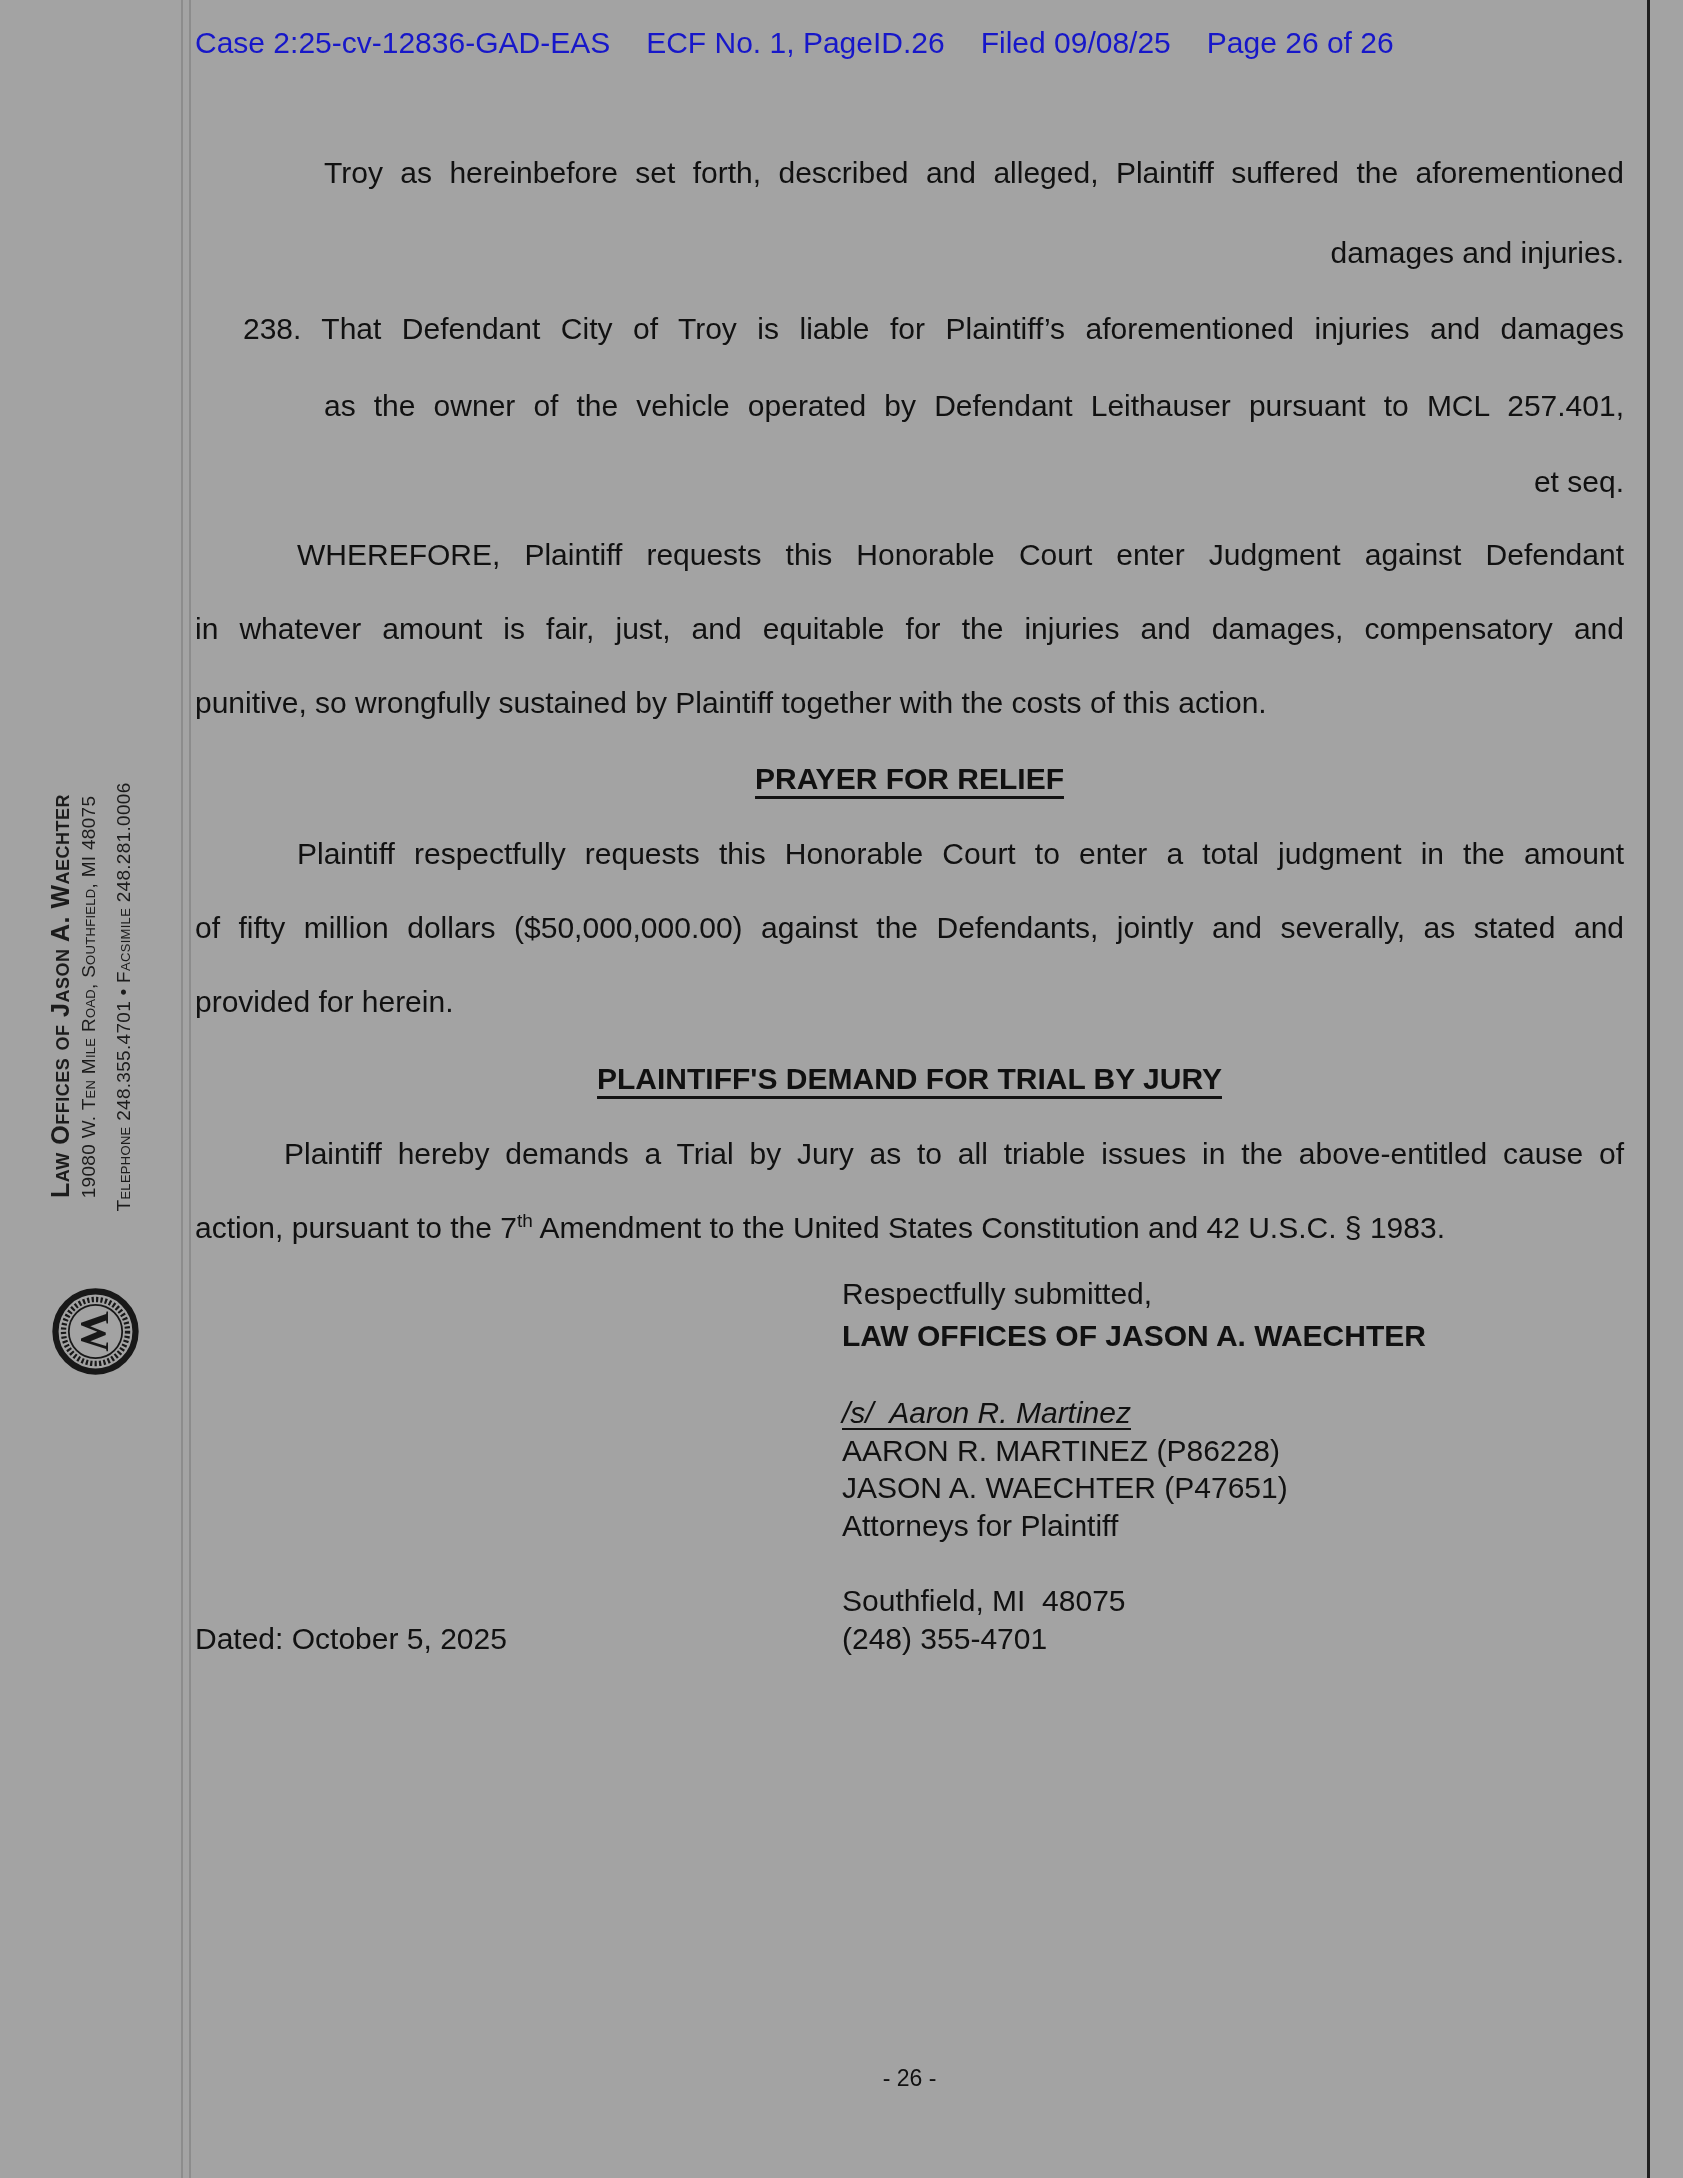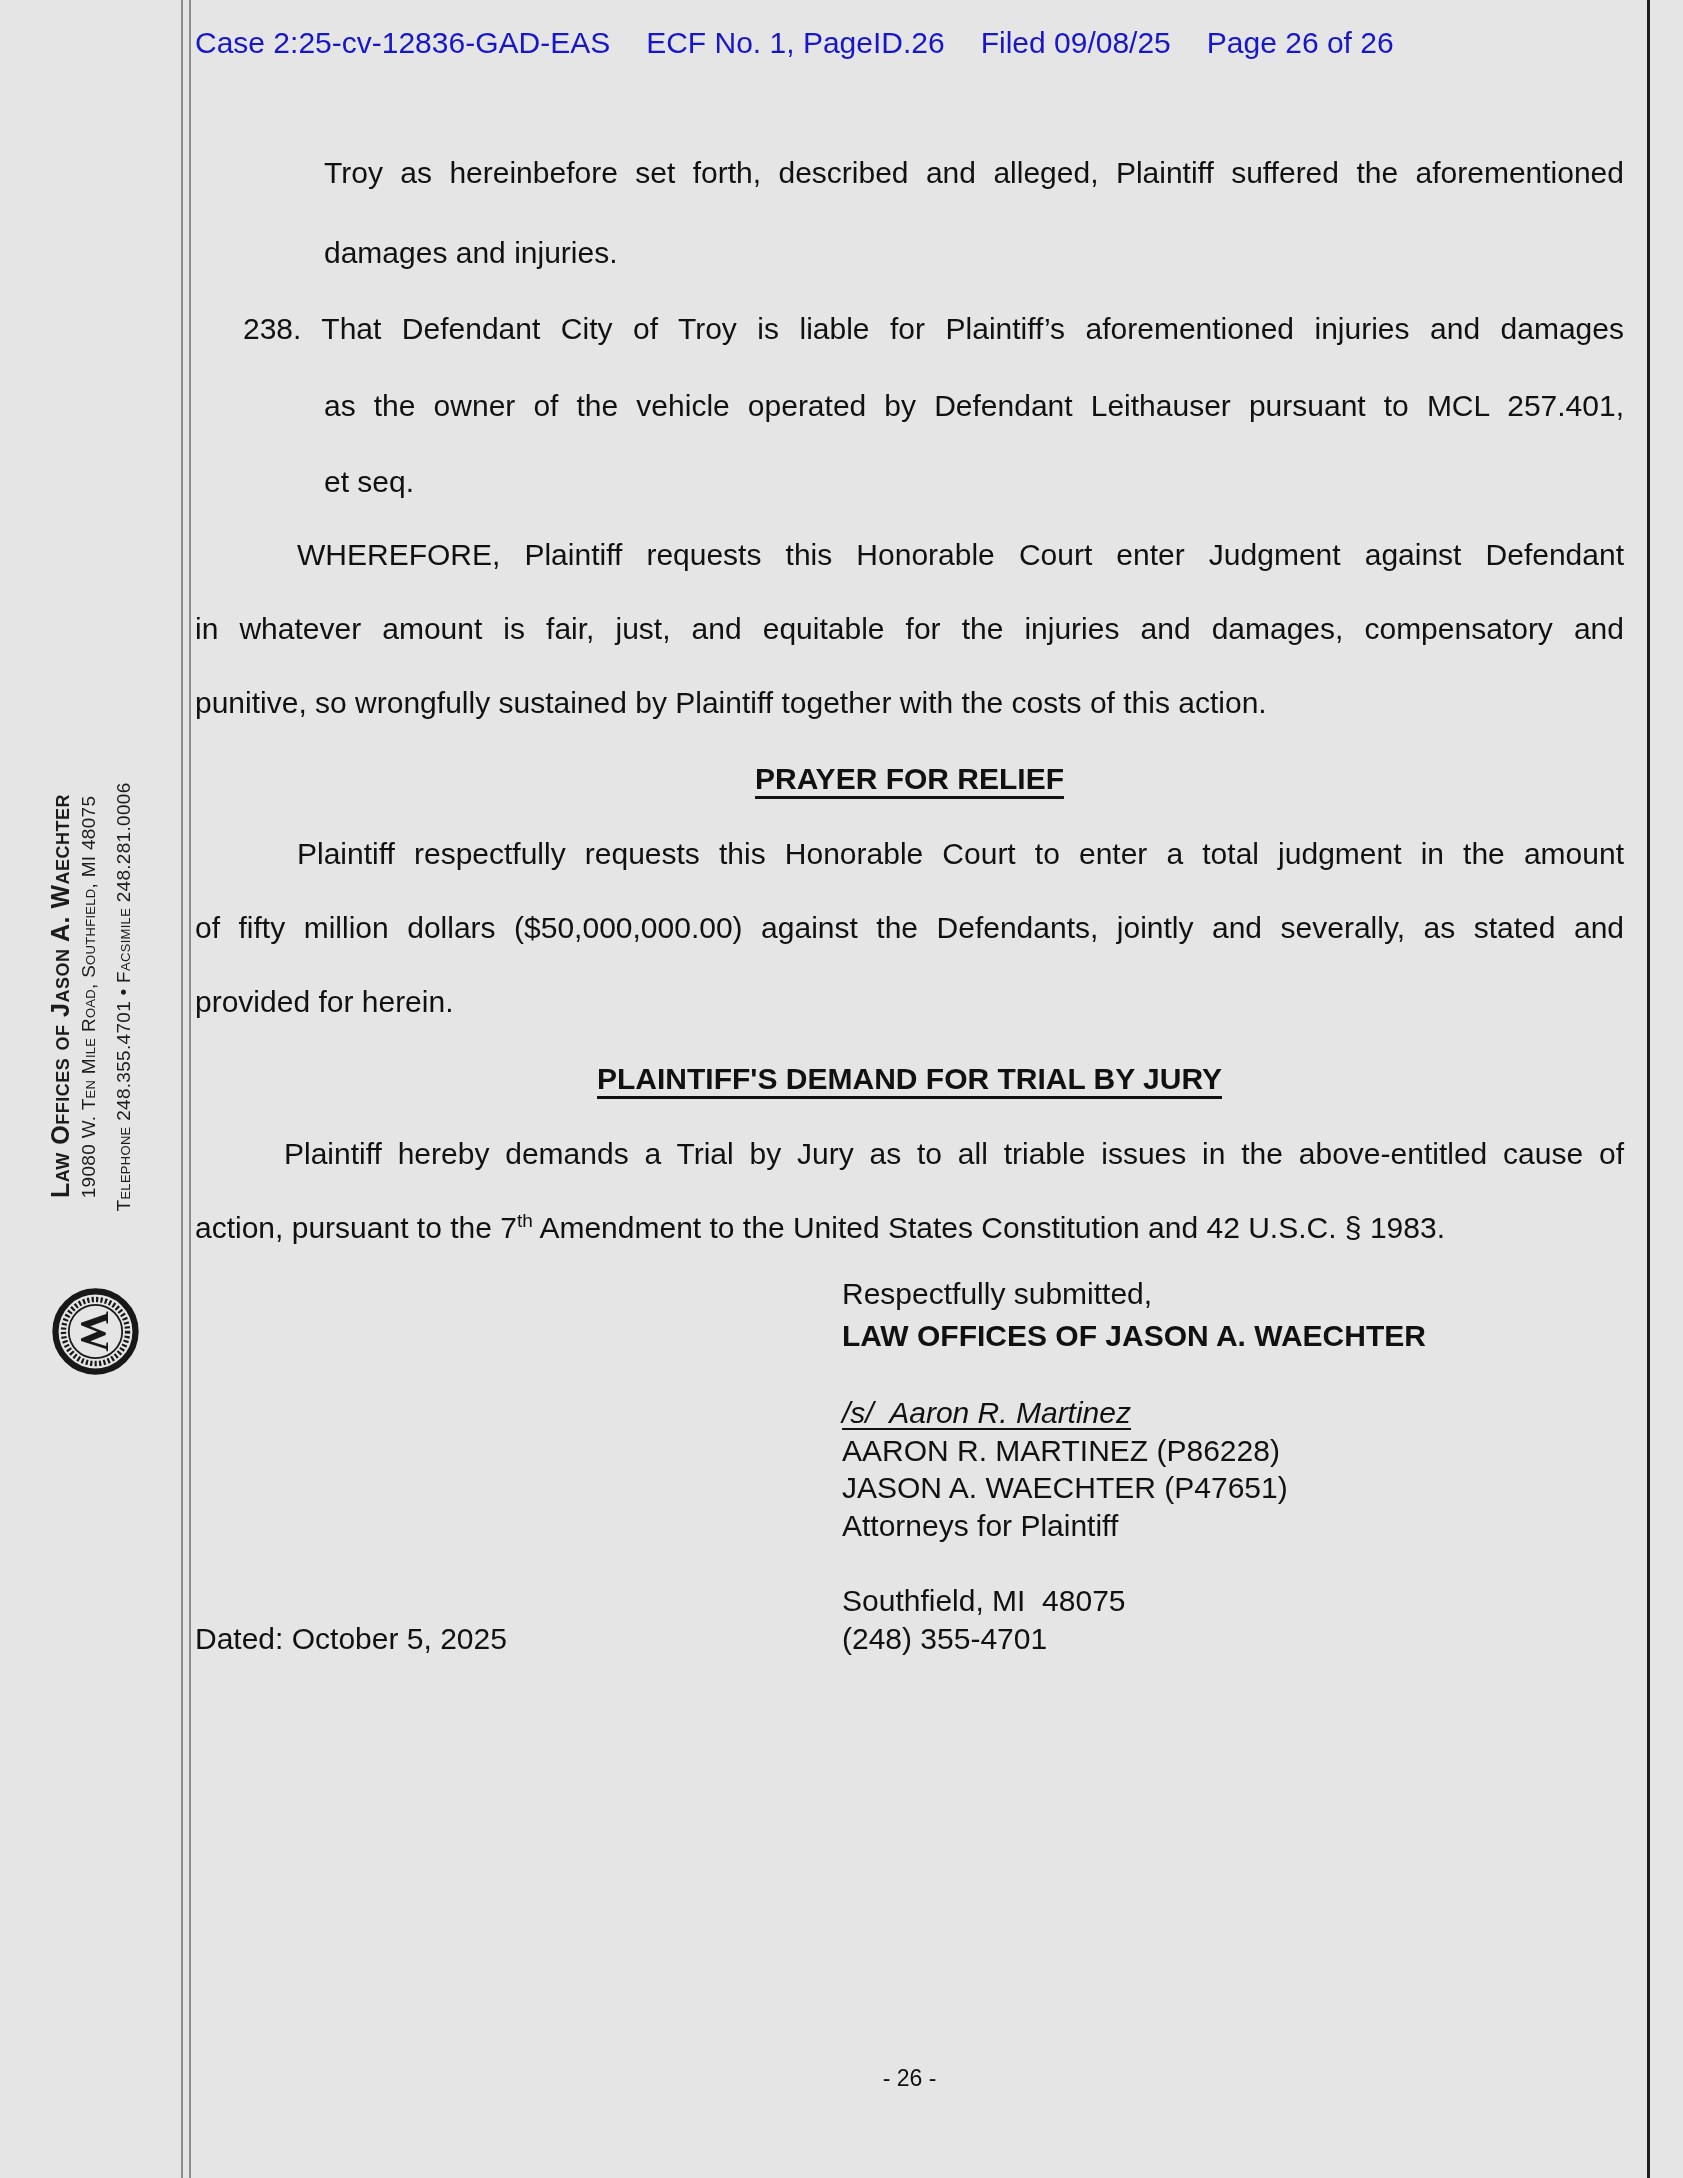--- a/index.html
+++ b/index.html
@@ -1,17 +1,17 @@
 <!DOCTYPE html>
 <html><head>
 <meta charset="utf-8">
 <style>
   html, body { margin:0; padding:0; background:#ffffff; }
   .page {
-    position:relative; width:1683px; height:2178px; background:#e5e5e5;
+    position:relative; width:1683px; height:2178px; background:#a3a3a3;
     font-family:"Liberation Sans", sans-serif; color:#111111; overflow:hidden;
   }
   
   .vrule { position:absolute; top:0; bottom:0; }
   .vrule.g1 { left:181px; width:2px; background:#8c8c8c; }
   .vrule.g2 { left:189px; width:2px; background:#8c8c8c; }
   .vrule.dark { left:1647px; width:3px; background:#202020; }
 
   
   .ecf-header {
@@ -21,21 +21,21 @@
   .ecf-header .seg { margin-right:36px; }
   .ecf-header .seg:last-child { margin-right:0; }
 
   
   .content { position:absolute; left:195px; top:0; width:1429px; }
   .line {
     position:absolute; left:0; width:1429px; box-sizing:border-box;
     font-size:30px; line-height:44px; white-space:nowrap;
   }
   .line.stretch { white-space:normal; text-align:justify; text-align-last:justify; }
-  .ind130 { padding-left:129px; }
+  .ind130 { padding-left:129px;text-align:right; }
   .ind100 { padding-left:102px; }
   .ind90  { padding-left:89px; }
   .ind48  { padding-left:48px; }
   .heading {
     position:absolute; left:0; width:1429px; text-align:center;
     font-size:30px; line-height:44px; font-weight:bold;
   }
   .heading span { text-decoration:underline; text-decoration-thickness:3px; text-underline-offset:7px; }
   sup.ord { font-size:19px; vertical-align:super; line-height:0; }
 

